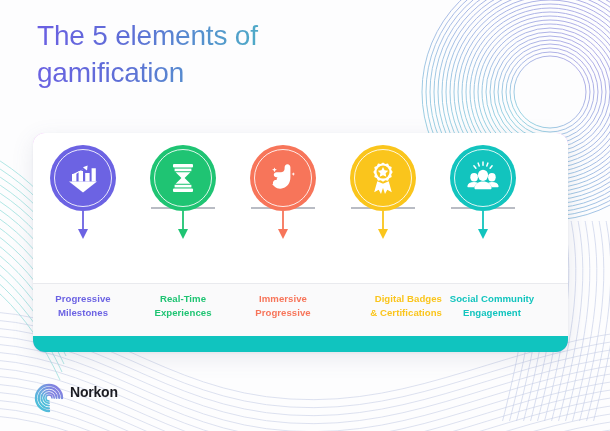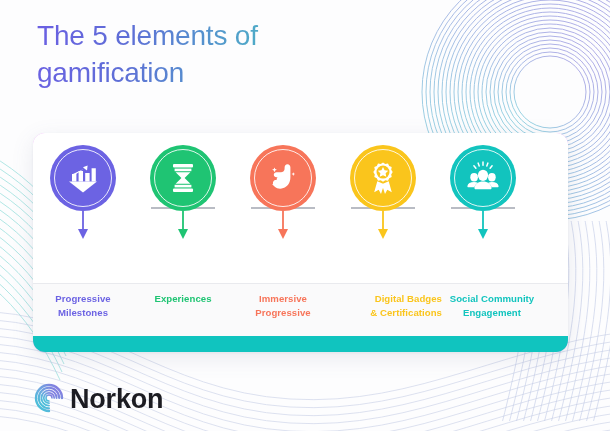--- a/index.html
+++ b/index.html
@@ -61,21 +61,21 @@
   
   #labels{position:absolute;left:0;top:151px;width:535px;height:52px;}
   .label{
     position:absolute;top:8px;width:118px;text-align:center;
     font-size:9.6px;font-weight:bold;line-height:1.42;letter-spacing:.05px;
   }
 
   
   #logo-text{
     position:absolute;left:70px;top:384px;
-    font-size:27px;font-weight:bold;color:#1c1c22;letter-spacing:-0.2px;
+    font-size:14px;font-weight:bold;color:#1c1c22;letter-spacing:-0.2px;
   }
 </style>
 </head>
 <body>
 
 <div id="stage">
 
   <svg class="deco" id="rings" viewBox="0 0 260 260">
     <defs>
       <linearGradient id="ringGrad" x1="1" y1="0" x2="0" y2="1">
@@ -295,20 +295,21 @@
 
     <div id="divider"></div>
 
     <div id="card-lower">
       <div id="labels" style="top:0;">
         <div class="label" style="left:-9px;color:#6C63E3;">
           <div>Progressive</div>
           <div>Milestones</div>
         </div>
         <div class="label" style="left:91px;color:#1FC473;">
+          <div>Real-Time</div>
           <div>Experiences</div>
         </div>
         <div class="label" style="left:191px;color:#F7755A;">
           <div>Immersive</div>
           <div>Progressive</div>
         </div>
         <div class="label" style="left:291px;color:#FAC51C;text-align:right;">
           <div>Digital Badges</div>
           <div>&amp; Certifications</div>
         </div>

